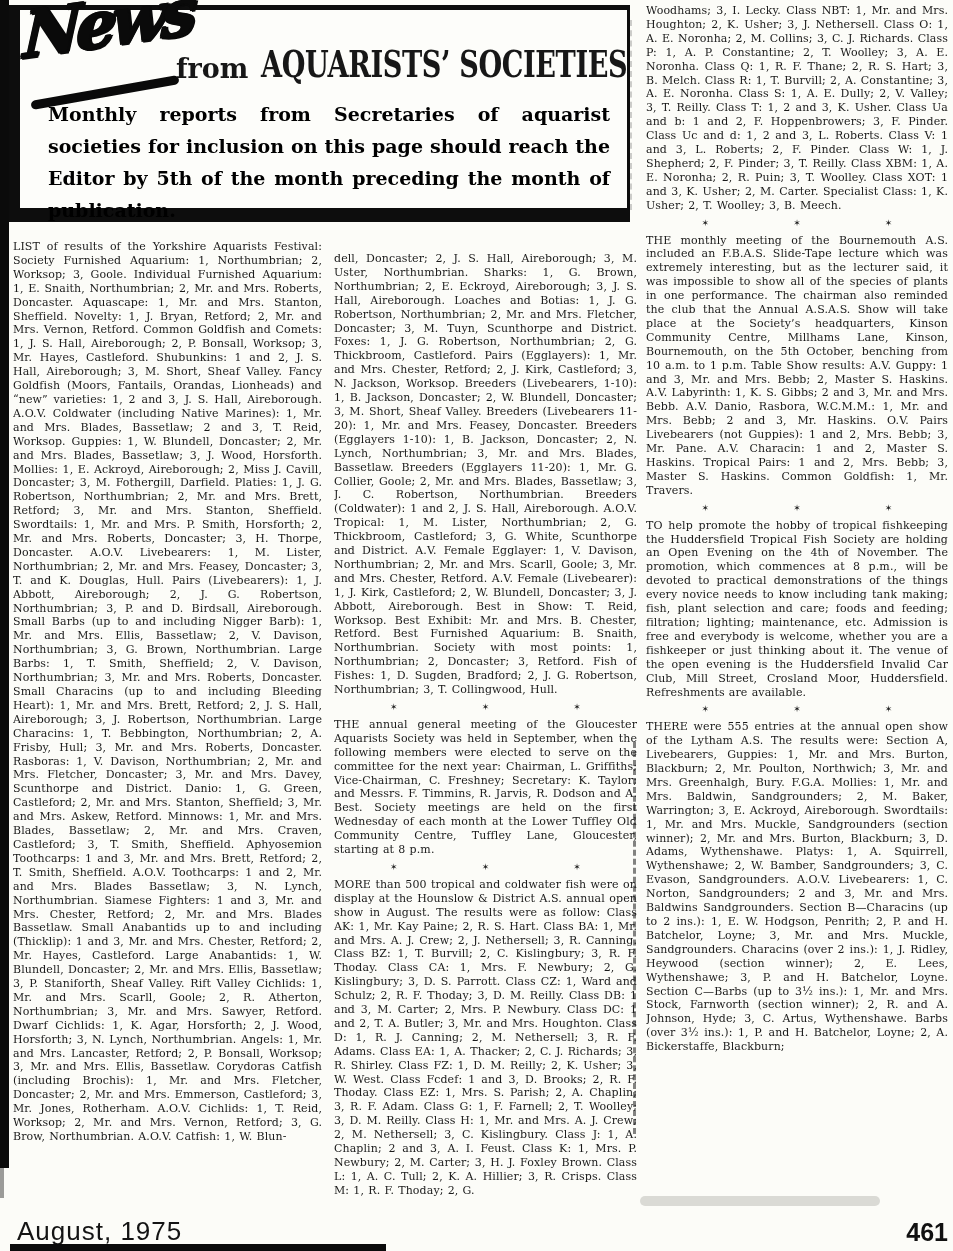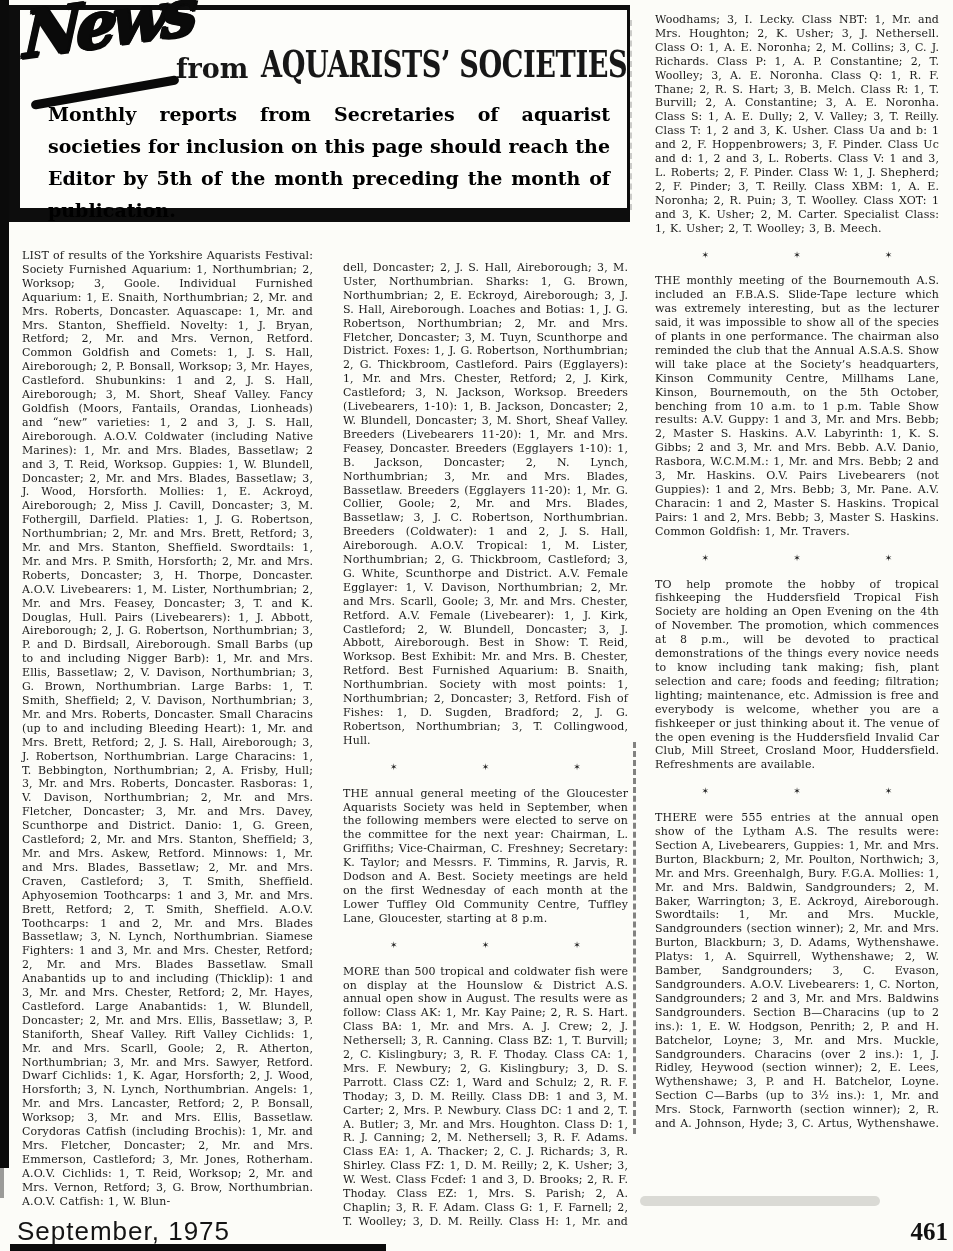--- a/index.html
+++ b/index.html
@@ -22,33 +22,33 @@
   .title-main{display:inline-block;font-weight:bold;font-size:34px;letter-spacing:-.5px;
       transform:scale(.8,1.08);transform-origin:left bottom;}
   .subtitle{position:absolute;left:28px;top:88px;width:562px;font-weight:bold;font-size:19px;
       line-height:32px;text-align:justify;color:#000000;}
 
   .column{position:absolute;font-size:11px;line-height:13.9px;text-align:justify;overflow:hidden;
       color:#1a1a1a;letter-spacing:.1px;word-spacing:.6px;}
   #col1{left:13px;top:240px;width:309px;height:976px;}
   #col2{left:334px;top:252px;width:303px;height:979px;}
   #col3{left:646px;top:4px;width:302px;height:1128px;}
-  .col-para{margin:9px;}
+  .col-para{margin:0;}
   .col-para .b{font-weight:normal;}
   .star-sep{display:flex;justify-content:center;gap:84px;font-family:"DejaVu Sans",sans-serif;
       font-size:9px;padding:4px 0 3px;color:#222;}
 
   .col-rule{position:absolute;left:633px;top:742px;height:392px;width:0;
       border-left:3px dashed rgba(30,30,30,.55);}
   .col-rule-top{position:absolute;left:630px;top:20px;height:190px;width:0;
       border-left:2px dashed rgba(60,60,60,.25);}
 
   .footer-date{position:absolute;left:17px;top:1216px;font-family:"Liberation Sans",sans-serif;
       font-size:26px;letter-spacing:1px;color:#141414;}
-  .footer-page{position:absolute;right:5px;top:1218px;font-family:Liberation Serif, serif;
+  .footer-page{position:absolute;right:5px;top:1218px;font-family:Liberation Sans, sans-serif;
       font-weight:bold;font-size:25px;color:#111;}
   .footer-bar{position:absolute;left:10px;top:1244px;width:376px;height:7px;background:#0b0b0b;}
   .smudge{position:absolute;left:640px;top:1196px;width:240px;height:10px;background:#9a9a94;
       opacity:.35;border-radius:5px;}
 </style>
 </head>
 <body>
 
 <div class="page">
 
@@ -101,17 +101,17 @@
         <span>✶</span>
         <span>✶</span>
       </div>
       <p class="col-para"><span>THERE were 555 entries at the annual open show of the </span><span class="b">Lytham A.S.</span><span> The results were: Section A, Livebearers, Guppies: 1, Mr. and Mrs. Burton, Blackburn; 2, Mr. Poulton, Northwich; 3, Mr. and Mrs. Greenhalgh, Bury. F.G.A. Mollies: 1, Mr. and Mrs. Baldwin, Sandgrounders; 2, M. Baker, Warrington; 3, E. Ackroyd, Aireborough. Swordtails: 1, Mr. and Mrs. Muckle, Sandgrounders (section winner); 2, Mr. and Mrs. Burton, Blackburn; 3, D. Adams, Wythenshawe. Platys: 1, A. Squirrell, Wythenshawe; 2, W. Bamber, Sandgrounders; 3, C. Evason, Sandgrounders. A.O.V. Livebearers: 1, C. Norton, Sandgrounders; 2 and 3, Mr. and Mrs. Baldwins Sandgrounders. Section B—Characins (up to 2 ins.): 1, E. W. Hodgson, Penrith; 2, P. and H. Batchelor, Loyne; 3, Mr. and Mrs. Muckle, Sandgrounders. Characins (over 2 ins.): 1, J. Ridley, Heywood (section winner); 2, E. Lees, Wythenshawe; 3, P. and H. Batchelor, Loyne. Section C—Barbs (up to 3½ ins.): 1, Mr. and Mrs. Stock, Farnworth (section winner); 2, R. and A. Johnson, Hyde; 3, C. Artus, Wythenshawe. Barbs (over 3½ ins.): 1, P. and H. Batchelor, Loyne; 2, A. Bickerstaffe, Blackburn;</span></p>
     </div>
 
   <div class="col-rule-top"></div>
   <div class="col-rule"></div>
 
   <div class="smudge"></div>
-  <div class="footer-date">September, 1975</div>
+  <div class="footer-date">August, 1975</div>
   <div class="footer-page">461</div>
   <div class="footer-bar"></div>
 
 </div>
 
 </body></html>

